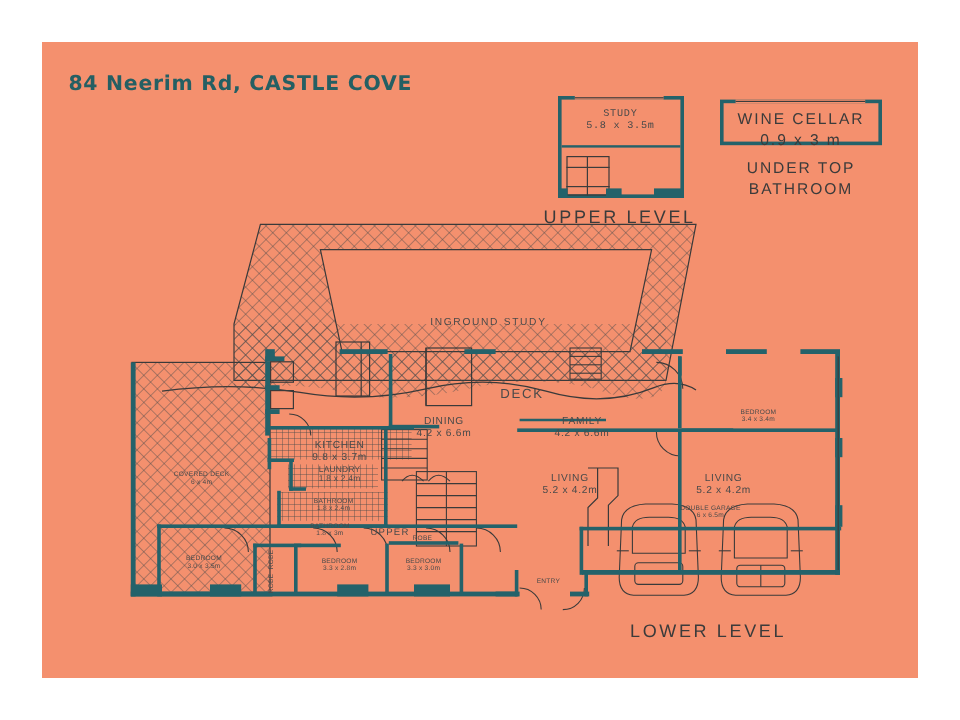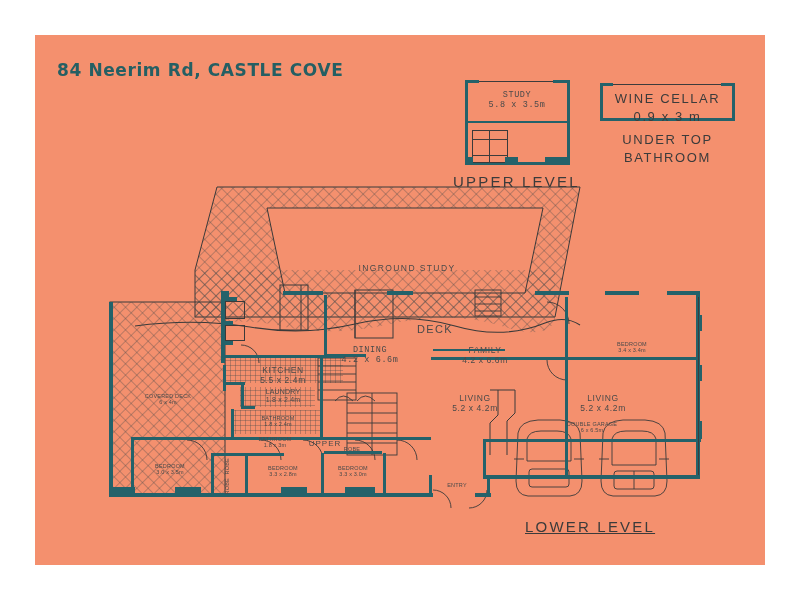--- a/index.html
+++ b/index.html
@@ -326,22 +326,22 @@
     <div class="wall" style="left:140px; top:452px; width:26px; height:10px;"></div>
     <div class="wall" style="left:246px; top:452px; width:26px; height:10px;"></div>
     <div class="wall" style="left:310px; top:452px; width:30px; height:10px;"></div>
 
     <div class="room-label sm" style="left:372px; top:228px; width:140px; font-size:8.5px; letter-spacing:1.4px;">INGROUND STUDY</div>
     <div class="room-label sm" style="left:400px; top:265px; width:90px; font-size:11px; letter-spacing:1.4px;margin-top:23px;">DECK</div>
     <div class="room-label xs" style="left:133px; top:358px; width:110px;">COVERED DECK
 6 x 4m</div>
 
     <div class="room-label md" style="left:248px; top:330px; width:90px; top:330px;">KITCHEN
-5.5 x 2.4m</div>
-    <div class="room-label md" style="left:335px; top:310px; width:90px;font-family:Liberation Mono, monospace;">DINING
+9.8 x 3.7m</div>
+    <div class="room-label md" style="left:335px; top:310px; width:90px;">DINING
 4.2 x 6.6m</div>
     <div class="room-label md" style="left:450px; top:310px; width:90px;">FAMILY
 4.2 x 6.6m</div>
     <div class="room-label xs" style="left:597px; top:306px; width:80px;">BEDROOM
 3.4 x 3.4m</div>
     <div class="room-label xs" style="left:248px; top:353px; width:80px; font-size:7px;">LAUNDRY
 1.8 x 2.4m</div>
     <div class="room-label xs" style="left:243px; top:380px; width:70px;">BATHROOM
 1.8 x 2.4m</div>
     <div class="room-label xs" style="left:240px; top:401px; width:70px;">BATHROOM
@@ -358,16 +358,16 @@
 3.3 x 3.0m</div>
     <div class="room-label xs" style="left:557px; top:386px; width:100px;">DOUBLE GARAGE
 6 x 6.5m</div>
 
     <div class="room-label sm" style="left:290px; top:404px; width:60px; font-size:8px; letter-spacing:1px;">UPPER</div>
     <div class="room-label xs" style="left:422px; top:447px; width:50px;">ENTRY</div>
     <div class="room-label xs vert" style="left:192px; top:428px; width:30px;">ROBE</div>
     <div class="room-label xs vert" style="left:192px; top:448px; width:30px;">ROBE</div>
     <div class="room-label xs" style="left:317px; top:411px; width:50px;">ROBE</div>
 
-    <div class="level-caption" style="left:490px; top:483px;text-decoration:underline;">LOWER LEVEL</div>
+    <div class="level-caption" style="left:490px; top:483px;">LOWER LEVEL</div>
 
   </div>
 </div>
 
 </body></html>

